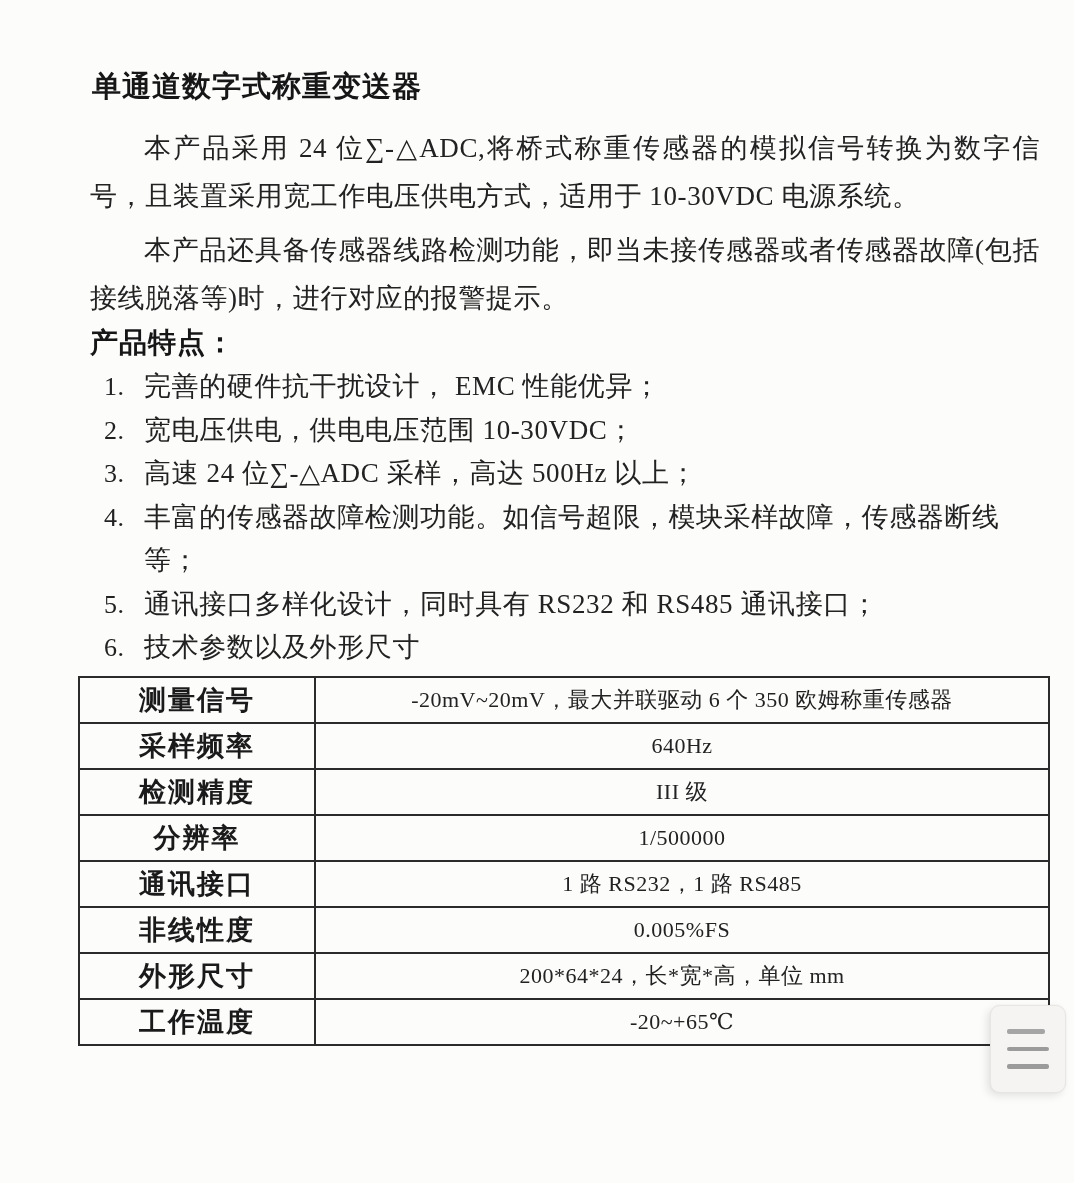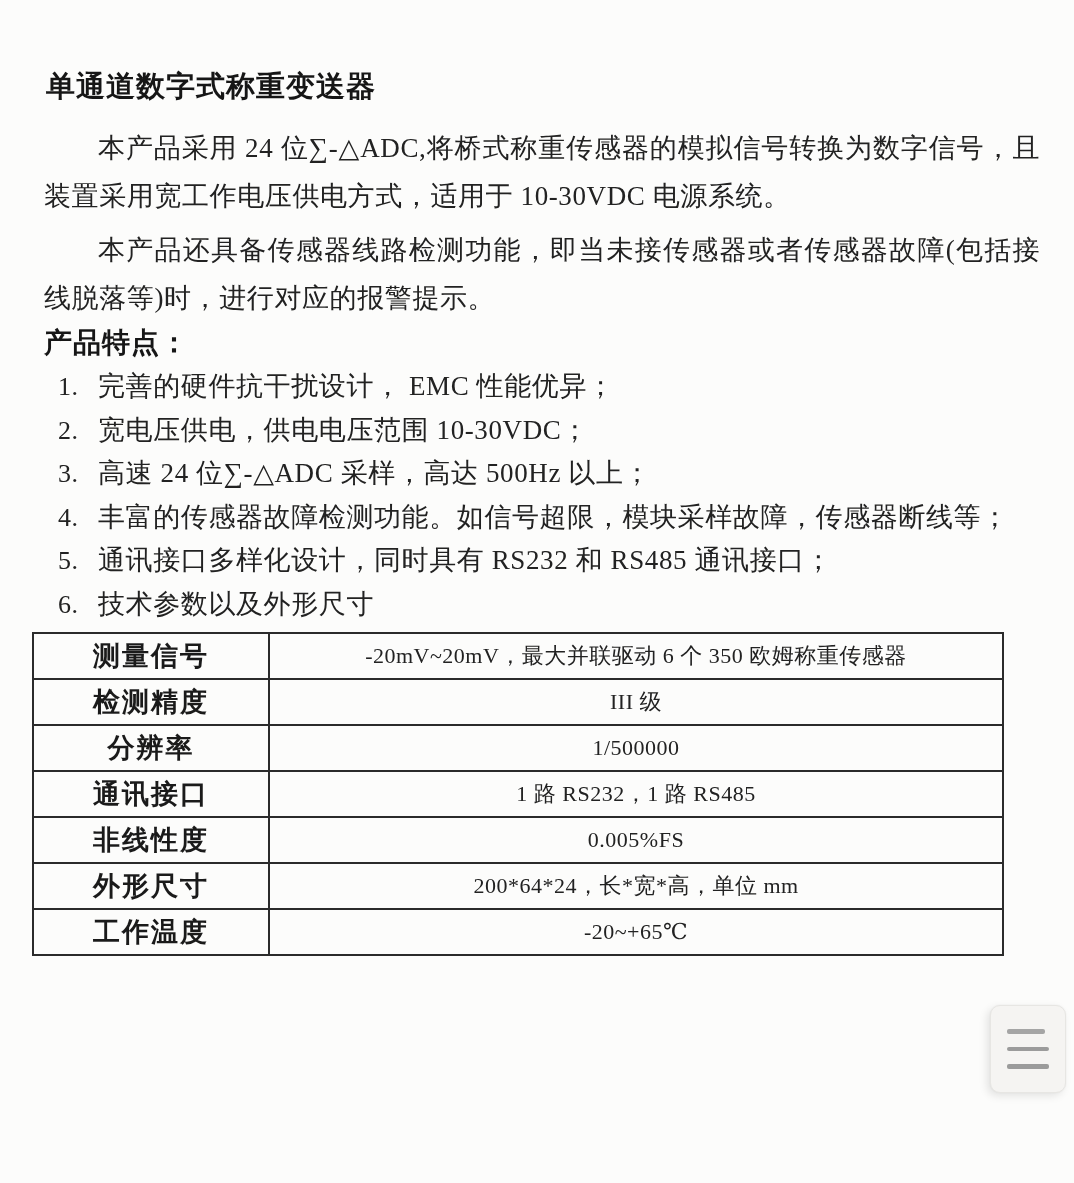--- a/index.html
+++ b/index.html
@@ -8,21 +8,21 @@
     width: 1074px;
     height: 1183px;
     margin: 0 auto;
     background: #fcfcfb;
     overflow: hidden;
     color: #1f1f1f;
     font-family: "Liberation Serif", "DejaVu Serif", serif;
   }
   .content {
     position: relative;
-    padding: 0 34px 0 44px;
+    padding: 0 34px 0 90px;
   }
   .doc-title {
     margin: 68px 0 0 2px;
     font-family: "Liberation Sans", "DejaVu Sans", sans-serif;
     font-weight: 700;
     font-size: 29px;
     line-height: 36px;
     letter-spacing: 1px;
     color: #161616;
   }
@@ -160,20 +160,24 @@
       </div>
     </div>
 
     <table class="spec">
       <tbody>
         <tr>
           <td class="spec-label">测量信号</td>
           <td class="spec-value">-20mV~20mV，最大并联驱动 6 个 350 欧姆称重传感器</td>
         </tr>
         <tr>
+          <td class="spec-label">采样频率</td>
+          <td class="spec-value">640Hz</td>
+        </tr>
+        <tr>
           <td class="spec-label">检测精度</td>
           <td class="spec-value">III 级</td>
         </tr>
         <tr>
           <td class="spec-label">分辨率</td>
           <td class="spec-value">1/500000</td>
         </tr>
         <tr>
           <td class="spec-label">通讯接口</td>
           <td class="spec-value">1 路 RS232，1 路 RS485</td>

